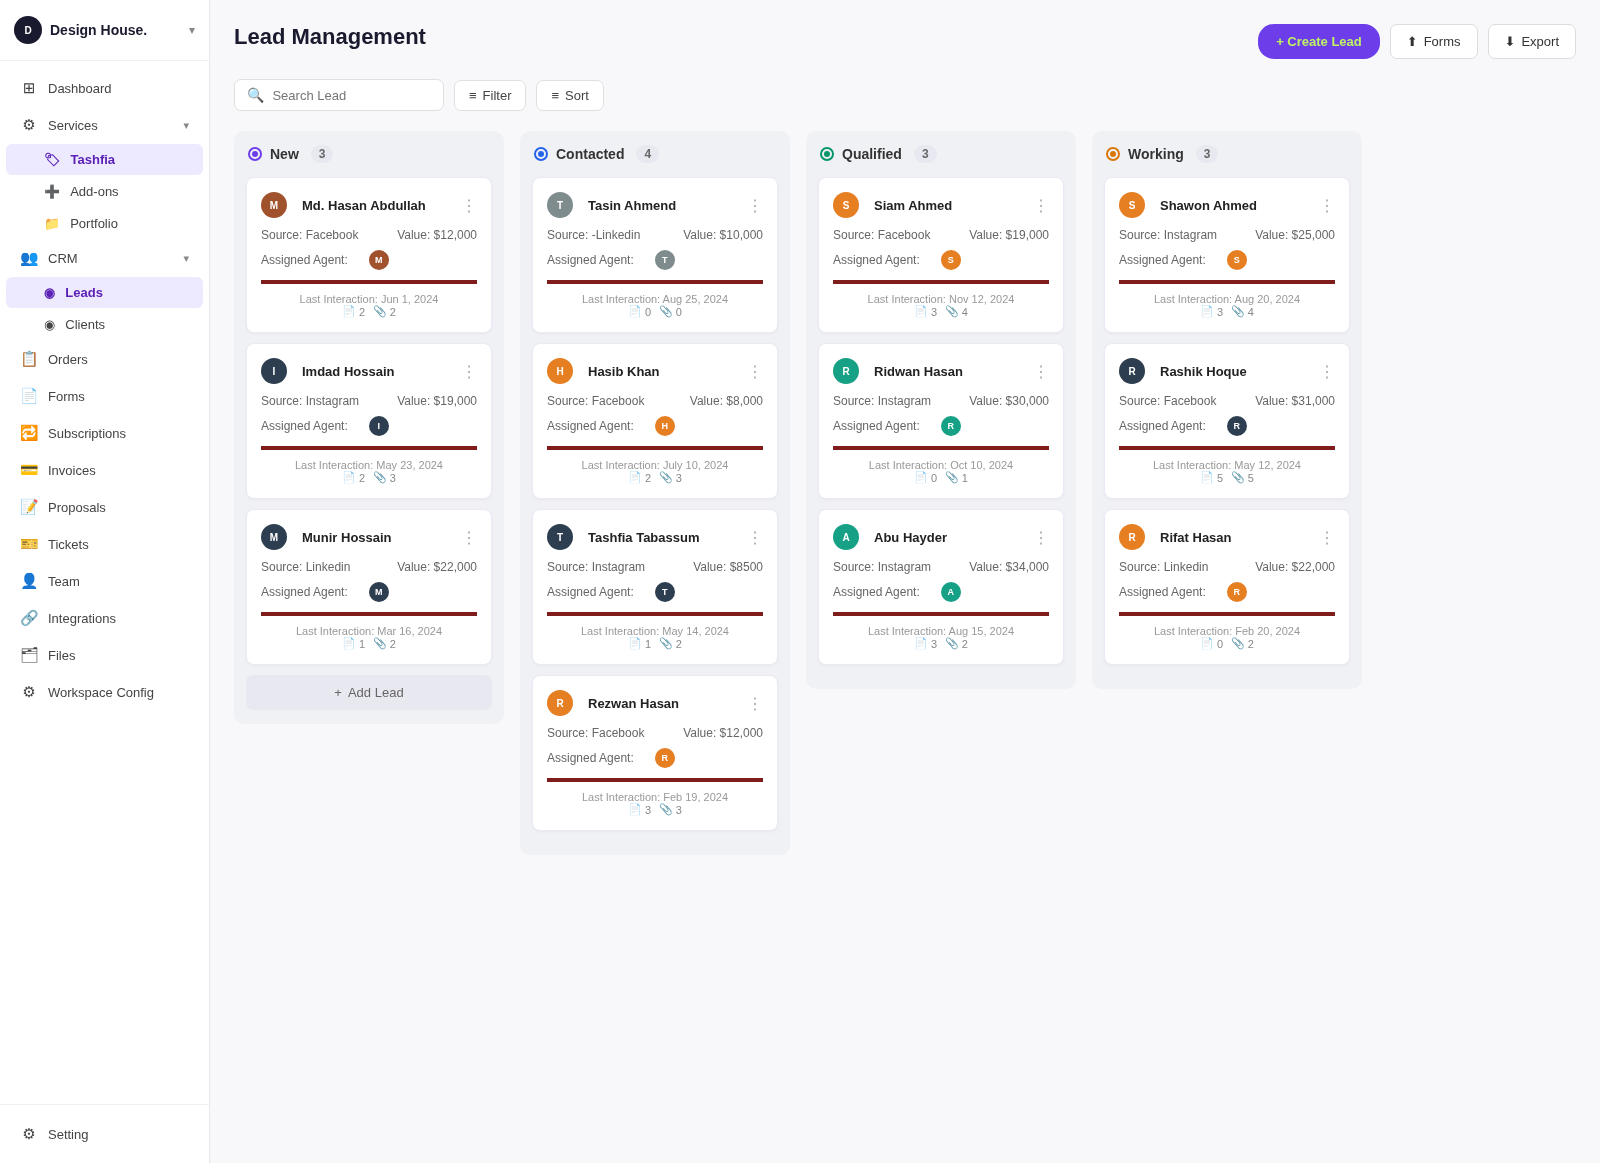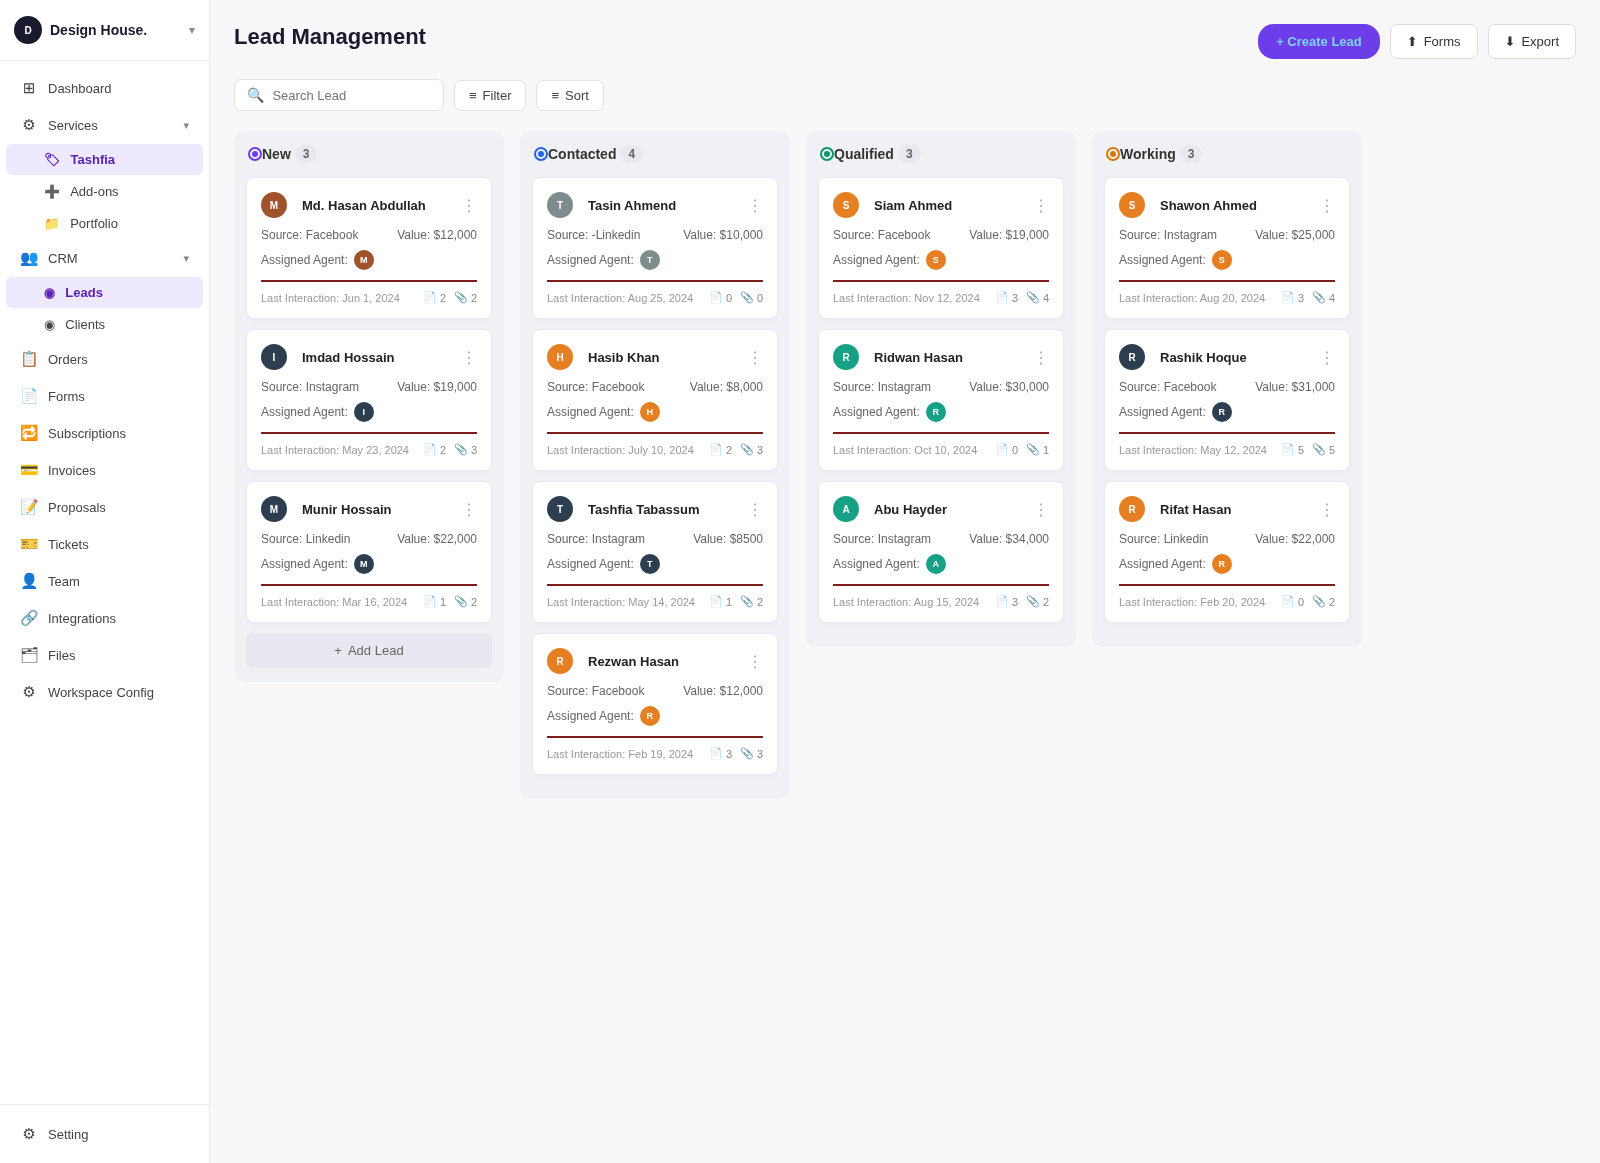--- a/index.html
+++ b/index.html
@@ -32,56 +32,56 @@
     .bell-icon { font-size: 18px; cursor: pointer; color: #444; }
     .avatar { width: 30px; height: 30px; border-radius: 50%; background: #c0a080; display: flex; align-items: center; justify-content: center; color: #fff; font-size: 12px; font-weight: bold; overflow: hidden; }
 
     
     .content { flex: 1; overflow-y: auto; padding: 24px; background: #f8f8fa; }
 
     
     .page-header { display: flex; margin-bottom: 20px; }
     .page-title { font-size: 22px; font-weight: 700; color: #1a1a2e; }
     .header-actions { margin-left: auto; display: flex; gap: 10px; }
-    .btn-primary { background: #6c3de8; color: #7dd3fc; border: none; padding: 9px 18px; border-radius: 16px; font-size: 13px; font-weight: 600; cursor: pointer; display: flex; align-items: center; gap: 6px; }
+    .btn-primary { background: #6c3de8; color: #bef264; border: none; padding: 9px 18px; border-radius: 16px; font-size: 13px; font-weight: 600; cursor: pointer; display: flex; align-items: center; gap: 6px; }
     .btn-secondary { background: #fff; color: #333; border: 1.5px solid #ddd; padding: 9px 16px; border-radius: 7px; font-size: 13px; font-weight: 500; cursor: pointer; display: flex; align-items: center; gap: 6px; }
 
     
     .toolbar { display: flex; align-items: center; gap: 10px; margin-bottom: 20px; }
     .search-box { display: flex; align-items: center; gap: 8px; border: 1.5px solid #e0e0e0; border-radius: 7px; padding: 7px 12px; background: #fff; width: 210px; }
     .search-box input { border: none; outline: none; font-size: 13px; color: #333; background: transparent; width: 100%; }
     .filter-btn { display: flex; align-items: center; gap: 6px; padding: 7px 14px; border: 1.5px solid #e0e0e0; border-radius: 7px; background: #fff; font-size: 13px; color: #444; cursor: pointer; }
     .sort-btn { display: flex; align-items: center; gap: 6px; padding: 7px 14px; border: 1.5px solid #e0e0e0; border-radius: 7px; background: #fff; font-size: 13px; color: #444; cursor: pointer; }
 
     
     .kanban { display: flex; gap: 16px; overflow-x: auto; align-items: flex-start; }
     .kanban-col { background: #f0f1f5; border-radius: 10px; width: 270px; min-width: 270px; padding: 14px 12px; }
-    .col-header { display: flex; align-items: center; margin-bottom: 14px; padding: 0 2px; }
+    .col-header { display: flex; align-items: center; gap: 8px; margin-bottom: 14px; padding: 0 2px; }
     .col-status-dot { width: 14px; height: 14px; border-radius: 50%; border: 2px solid #999; display: flex; align-items: center; justify-content: center; }
     .col-status-dot.new { border-color: #6c3de8; }
     .col-status-dot.new::after { content: ''; width: 6px; height: 6px; background: #6c3de8; border-radius: 50%; }
     .col-status-dot.contacted { border-color: #2563eb; }
     .col-status-dot.contacted::after { content: ''; width: 6px; height: 6px; background: #2563eb; border-radius: 50%; }
     .col-status-dot.qualified { border-color: #059669; }
     .col-status-dot.qualified::after { content: ''; width: 6px; height: 6px; background: #059669; border-radius: 50%; }
     .col-status-dot.working { border-color: #d97706; }
     .col-status-dot.working::after { content: ''; width: 6px; height: 6px; background: #d97706; border-radius: 50%; }
     .col-title { font-size: 14px; font-weight: 600; color: #333; }
     .col-count { background: #e8e8f0; color: #666; font-size: 12px; font-weight: 600; padding: 2px 8px; border-radius: 10px; margin-left: 4px; }
 
     
     .lead-card { background: #fff; border-radius: 8px; padding: 14px; margin-bottom: 10px; border: 1px solid #ece9f5; box-shadow: 0 1px 3px rgba(0,0,0,0.04); }
     .card-header { display: flex; align-items: center; gap: 8px; margin-bottom: 10px; }
     .card-avatar { width: 26px; height: 26px; border-radius: 50%; background: #ddd; display: flex; align-items: center; justify-content: center; font-size: 10px; color: #666; flex-shrink: 0; }
     .card-name { font-size: 13px; font-weight: 600; color: #222; flex: 1; padding-left: 7px; }
     .card-menu { color: #aaa; cursor: pointer; font-size: 16px; margin-left: auto; }
     .card-meta { display: flex; justify-content: space-between; font-size: 12px; color: #666; margin-bottom: 8px; }
-    .card-agent-row { display: flex; align-items: center; gap: 6px; font-size: 12px; color: #666; margin-bottom: 10px; }
+    .card-agent-row { display: flex; align-items: center; gap: 21px; font-size: 12px; color: #666; margin-bottom: 10px; }
     .agent-avatar { width: 20px; height: 20px; border-radius: 50%; background: #c0a080; overflow: hidden; display: flex; align-items: center; justify-content: center; font-size: 9px; }
-    .card-footer { display: flex; align-items: center; justify-content: space-between; font-size: 11px; color: #999; border-top: 2px solid #7f1d1d; padding-top: 9px; }
+    .card-footer { display: flex; align-items: center; font-size: 11px; color: #999; border-top: 4px solid #7f1d1d; padding-top: 9px; flex-direction: column; }
     .footer-icons { display: flex; gap: 8px; align-items: center; }
     .footer-icon-group { display: flex; align-items: center; gap: 3px; color: #888; font-size: 11px; }
 
     
     .add-lead-btn { display: flex; align-items: center; justify-content: center; gap: 6px; background: #e8e8f0; border: none; width: 100%; padding: 10px; border-radius: 7px; font-size: 13px; color: #666; cursor: pointer; margin-top: 6px; }
 
     
     .av-brown { background: #a0522d; }
     .av-dark { background: #2c3e50; }
     .av-orange { background: #e67e22; }

